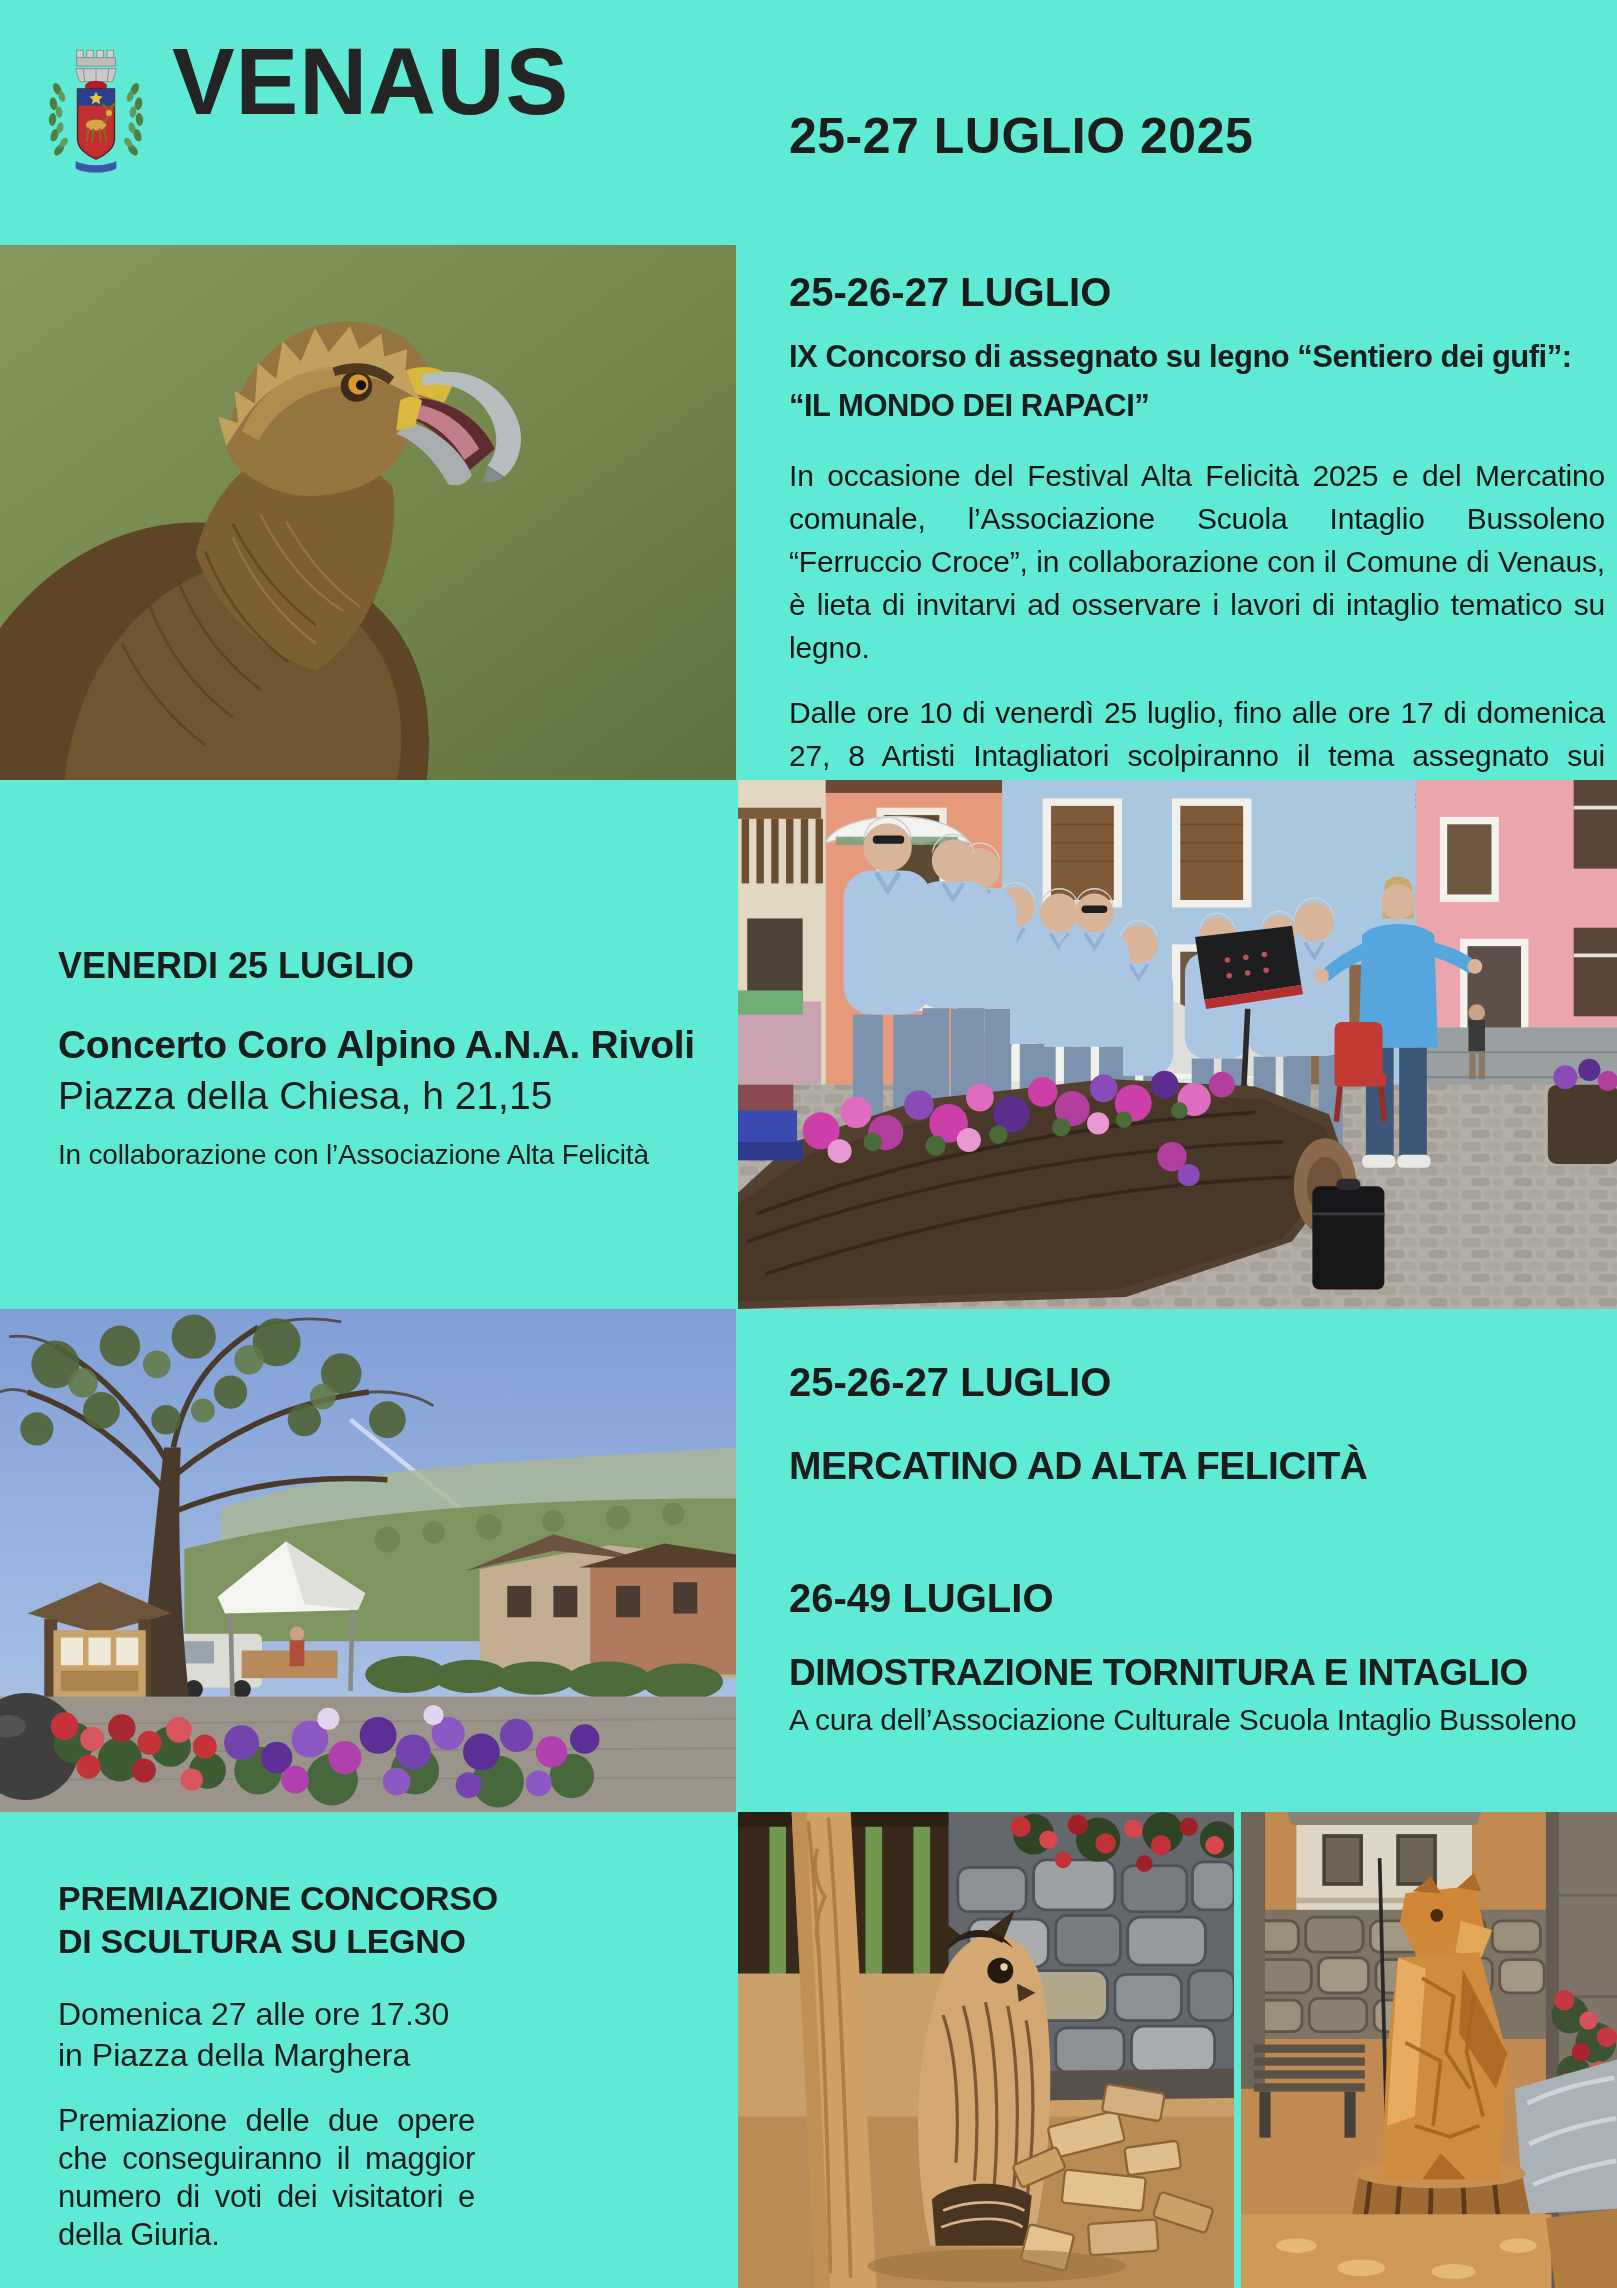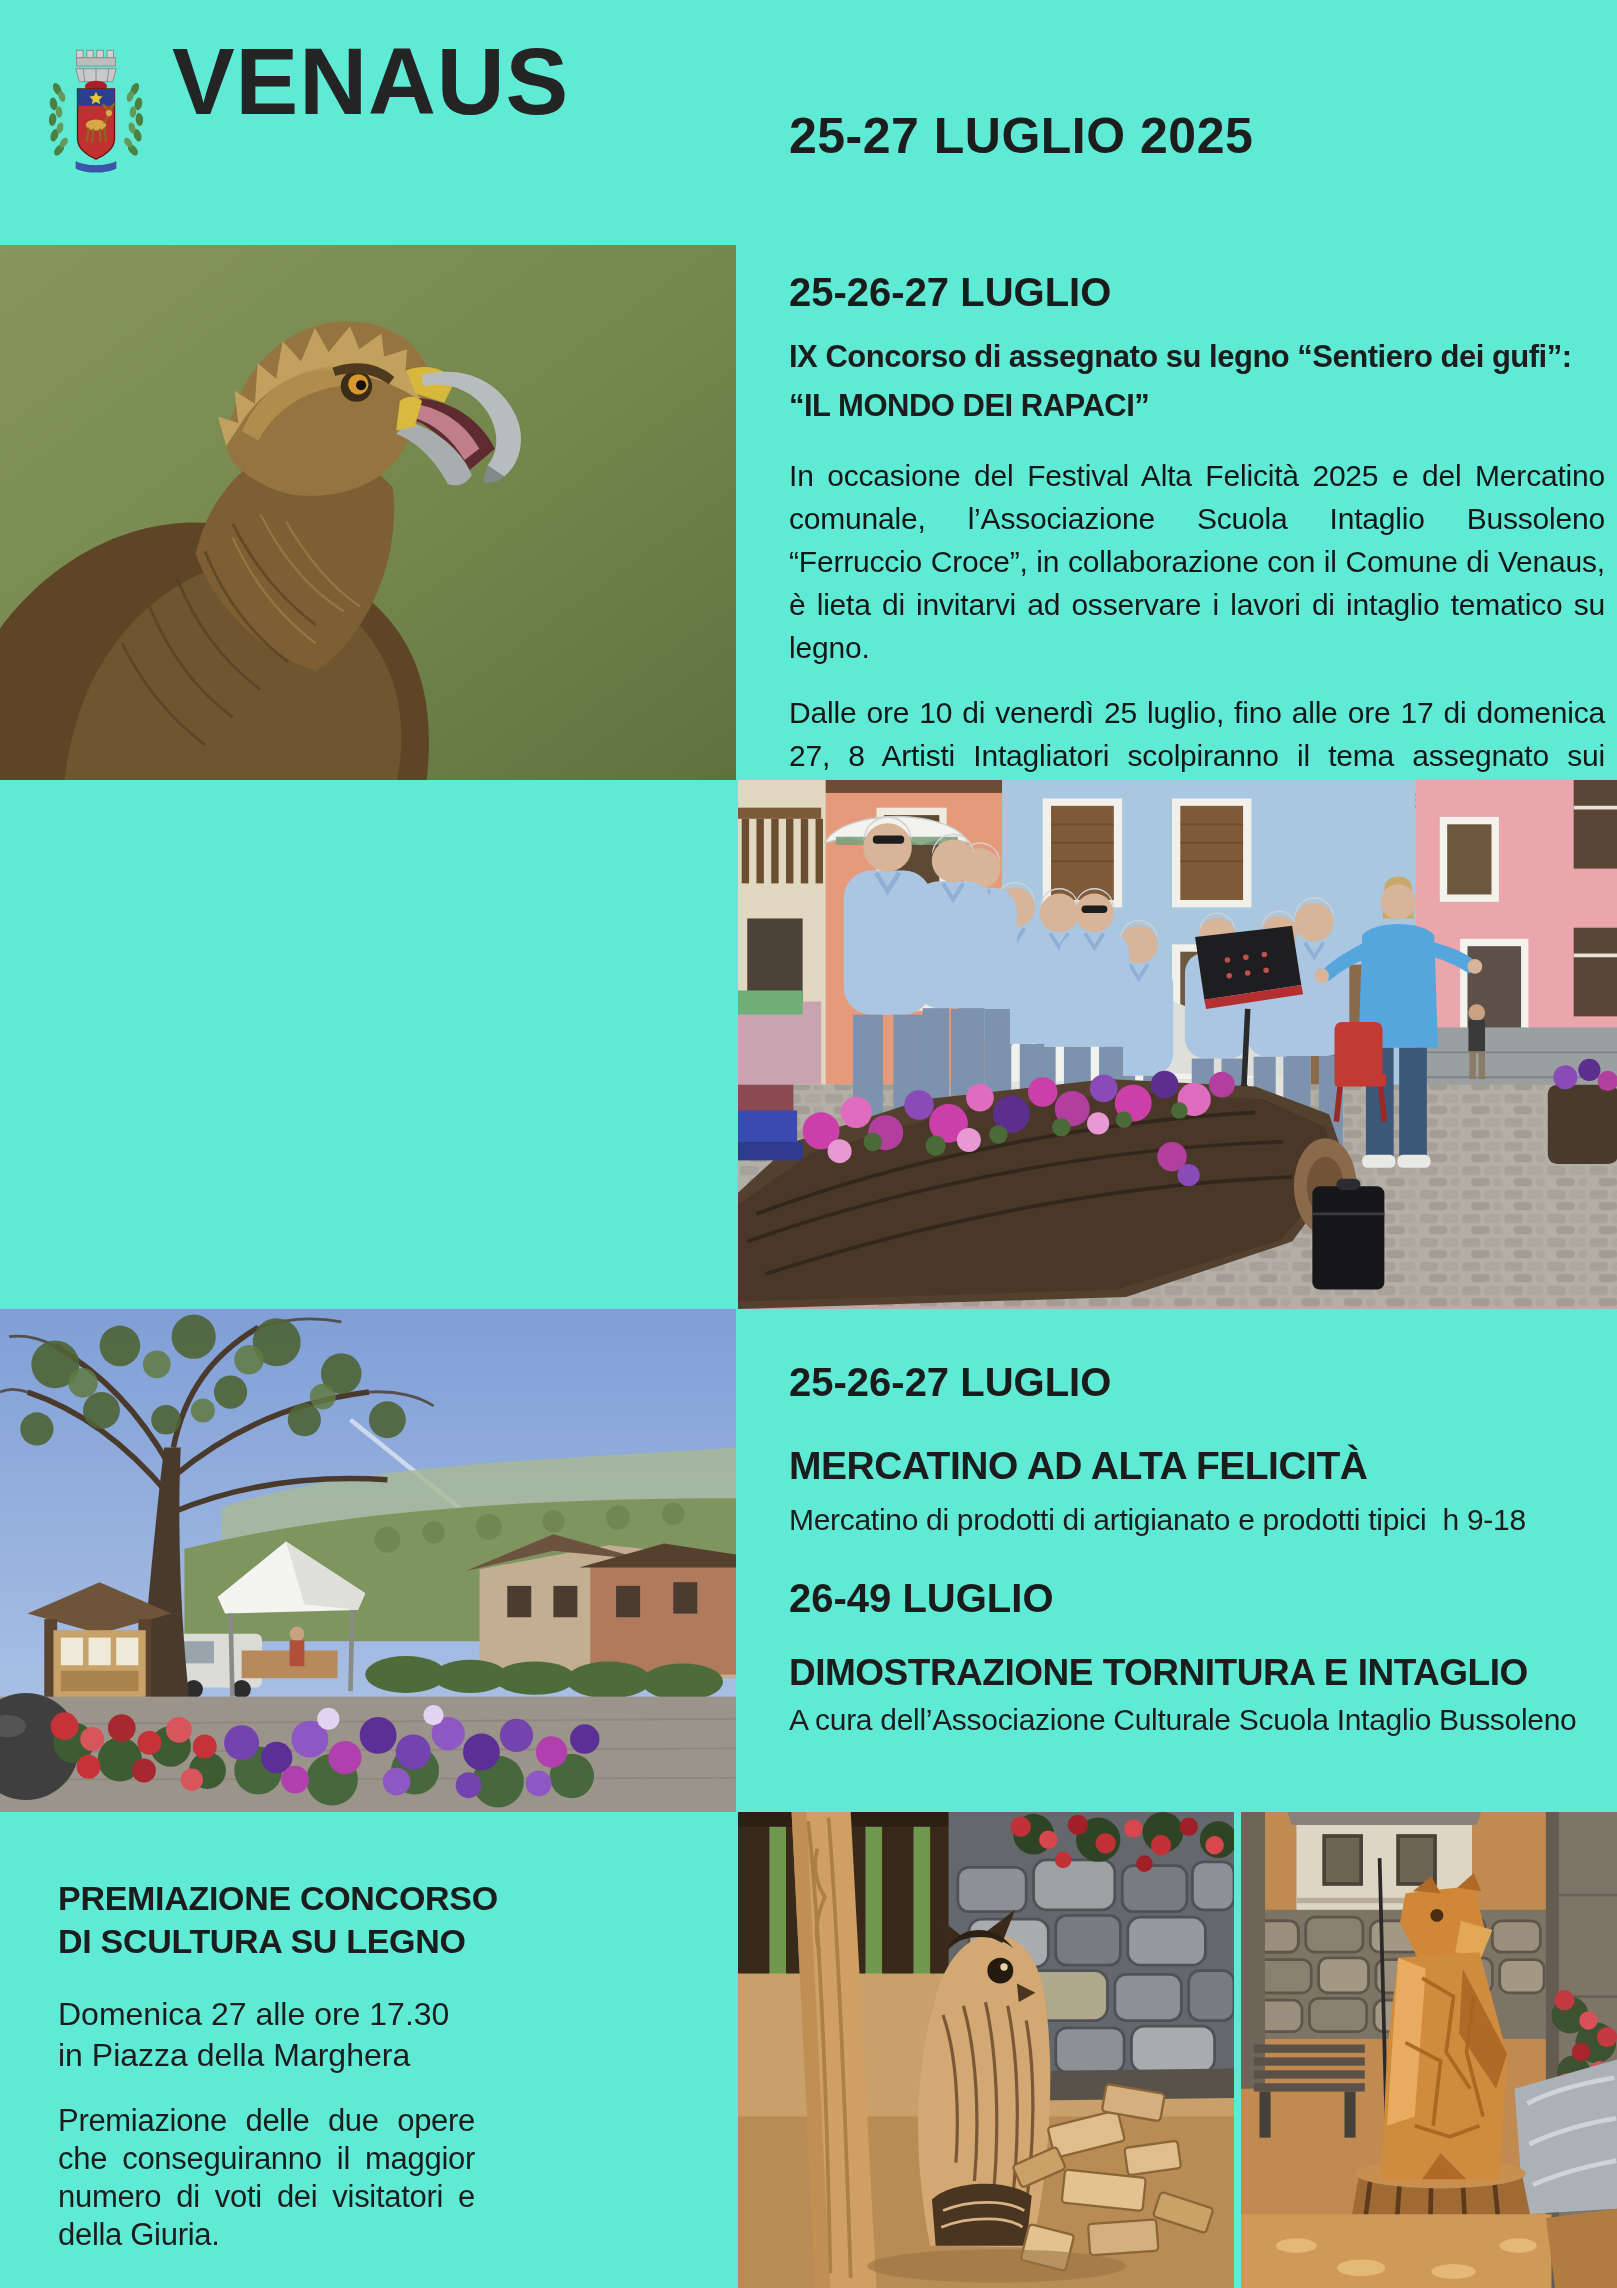--- a/index.html
+++ b/index.html
@@ -374,20 +374,26 @@
       <rect x="0" y="358" width="64" height="48" fill="#3a4ab0"></rect>
       <rect x="0" y="392" width="70" height="20" fill="#2e3a8c"></rect>
 
       <rect x="877" y="330" width="76" height="86" rx="10" fill="#4a3a2c"></rect>
       <circle cx="896" cy="322" r="13" fill="#8a4ab8"></circle>
         <circle cx="922" cy="314" r="12" fill="#5c2f8e"></circle>
         <circle cx="942" cy="326" r="11" fill="#b23f9e"></circle>
     </svg>
   </div>
 
+  <section class="blk-concerto">
+    <div class="sec-dates">VENERDI 25 LUGLIO</div>
+    <div class="concerto-title">Concerto Coro Alpino A.N.A. Rivoli</div>
+    <div class="concerto-venue">Piazza della Chiesa, h 21,15</div>
+    <div class="concerto-note">In collaborazione con l’Associazione Alta Felicità</div>
+  </section>
 
   <div class="photo photo-village">
     <svg viewBox="0 0 798 545" preserveAspectRatio="none">
       <defs>
         <linearGradient id="vsky" x1="0" y1="0" x2="0" y2="1">
           <stop offset="0" stop-color="#7f9fd6"></stop>
             <stop offset="1" stop-color="#b4c8e8"></stop>
         </linearGradient>
       </defs>
       <rect width="798" height="545" fill="url(#vsky)"></rect>
@@ -539,21 +545,20 @@
           <circle cx="584" cy="514" r="14" fill="#8e58c4"></circle>
         <circle cx="356" cy="444" r="12" fill="#e2d4f0"></circle>
           <circle cx="470" cy="440" r="11" fill="#e2d4f0"></circle>
       </g>
     </svg>
   </div>
 
   <section class="blk-mercatino">
     <div class="sec-dates">25-26-27 LUGLIO</div>
     <div class="event-title">MERCATINO AD ALTA FELICITÀ</div>
-    <div class="event-desc">Mercatino di prodotti di artigianato e prodotti tipici  h 9-18</div>
   </section>
 
   <section class="blk-dimostrazione">
     <div class="sec-dates">26-49 LUGLIO</div>
     <div class="event-title">DIMOSTRAZIONE TORNITURA E INTAGLIO</div>
     <div class="event-desc">A cura dell’Associazione Culturale Scuola Intaglio Bussoleno</div>
   </section>
 
   <section class="blk-premiazione">
     <div class="prem-title">PREMIAZIONE CONCORSO</div>

